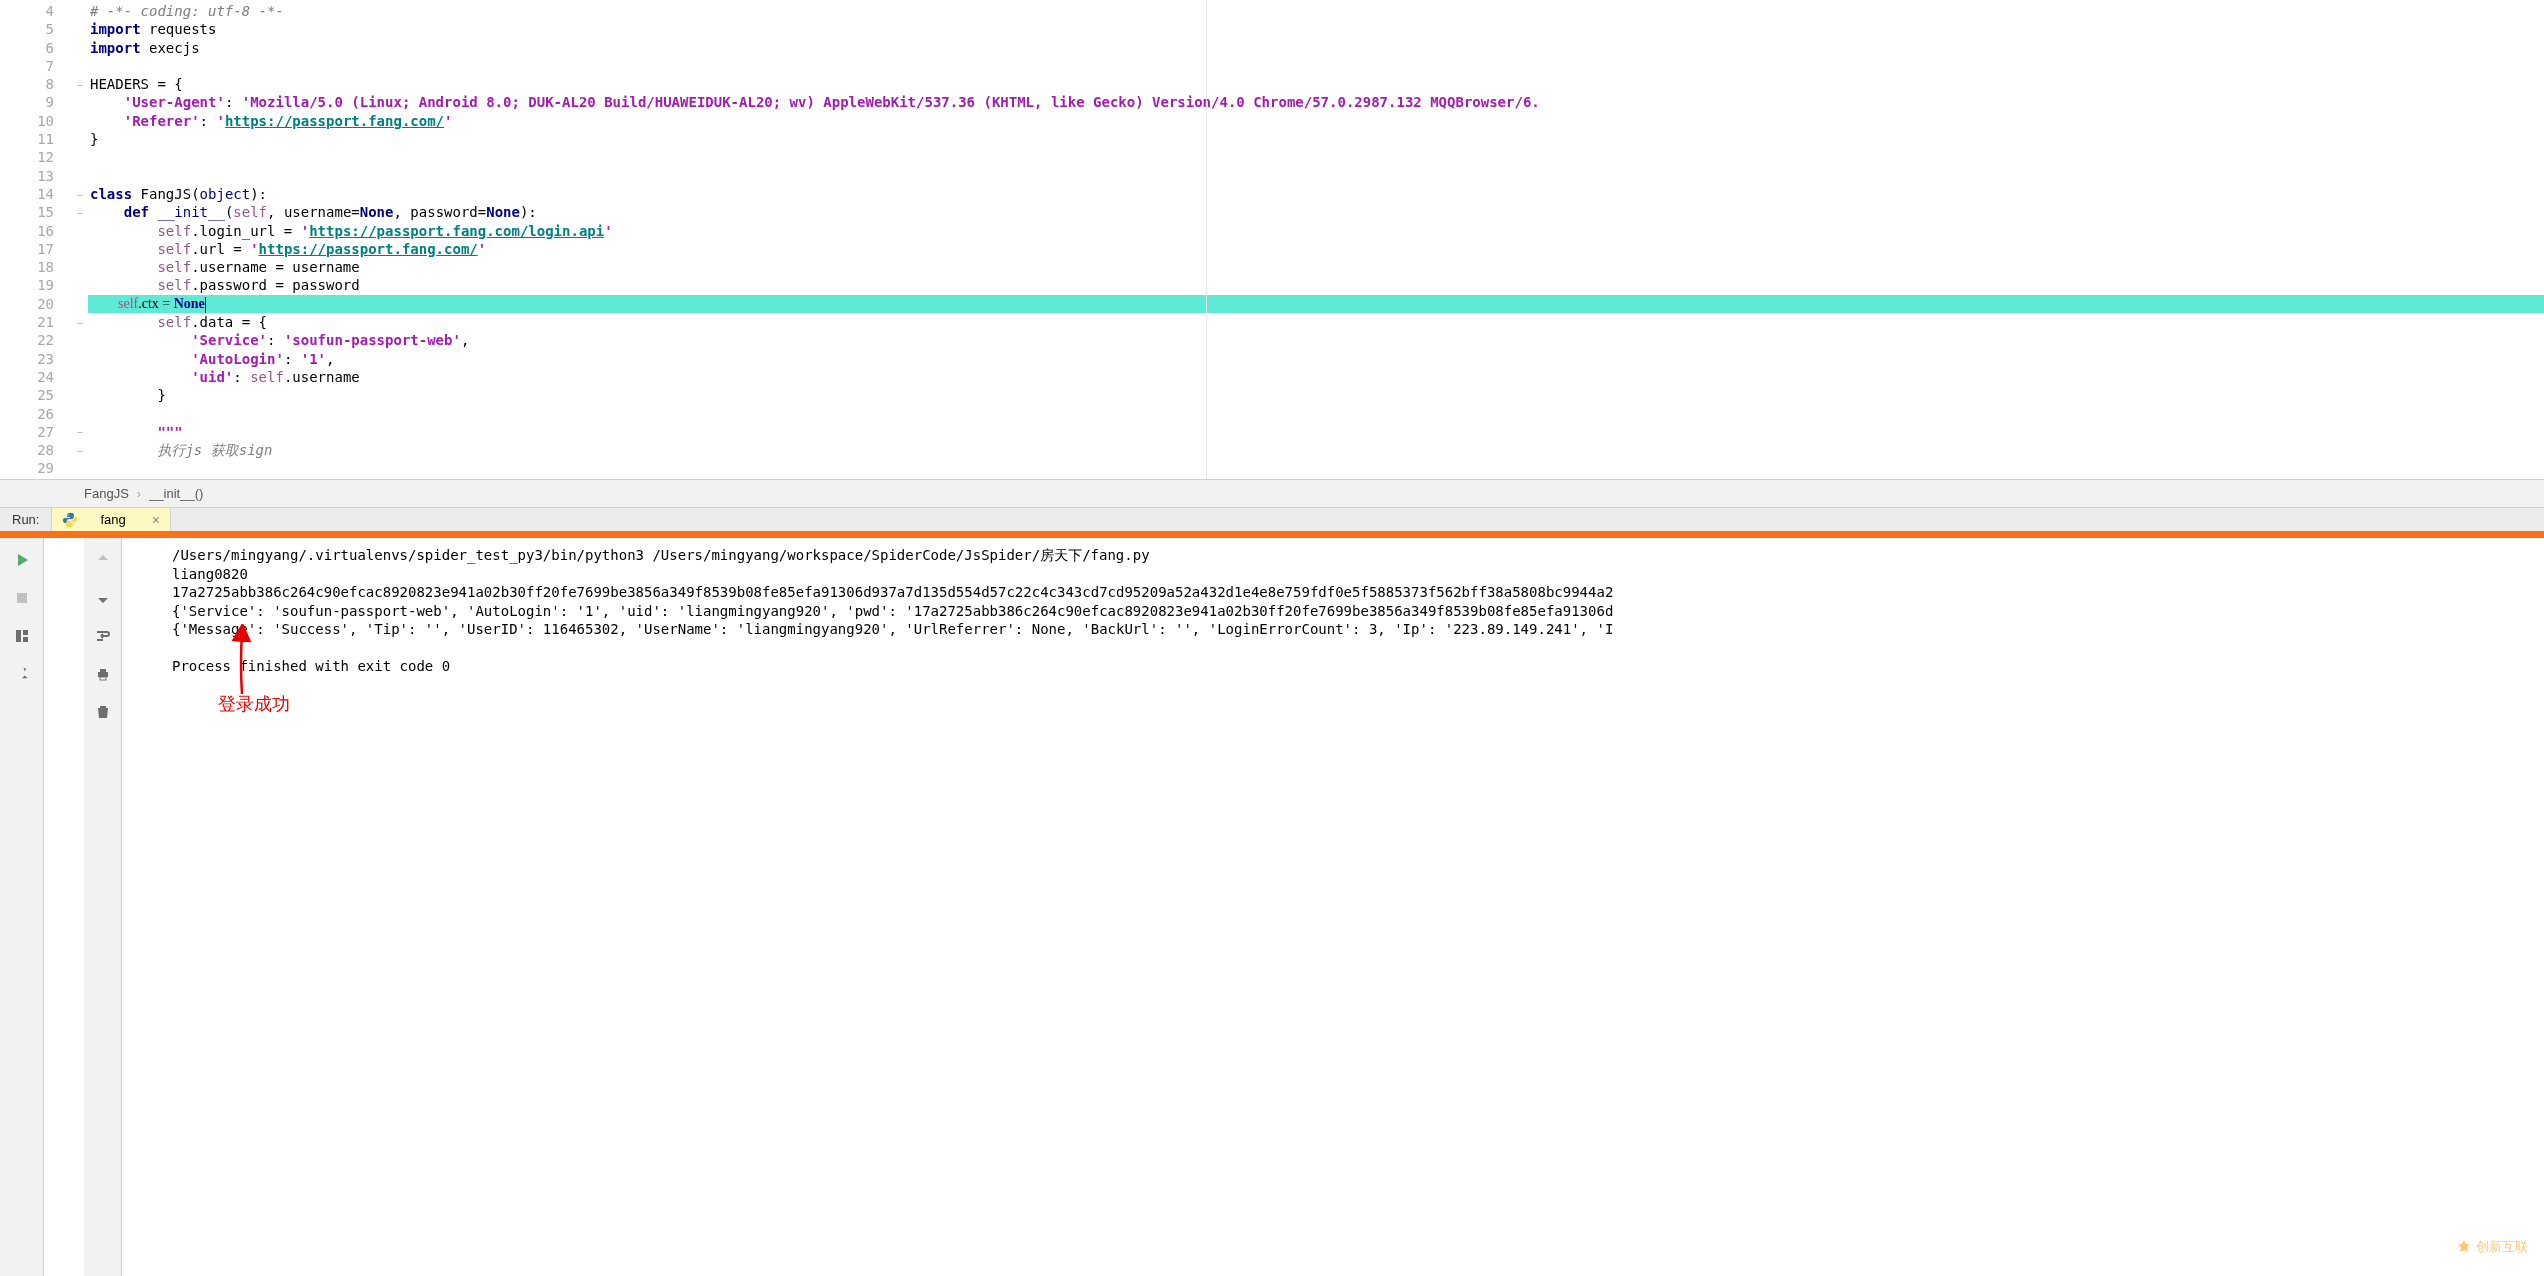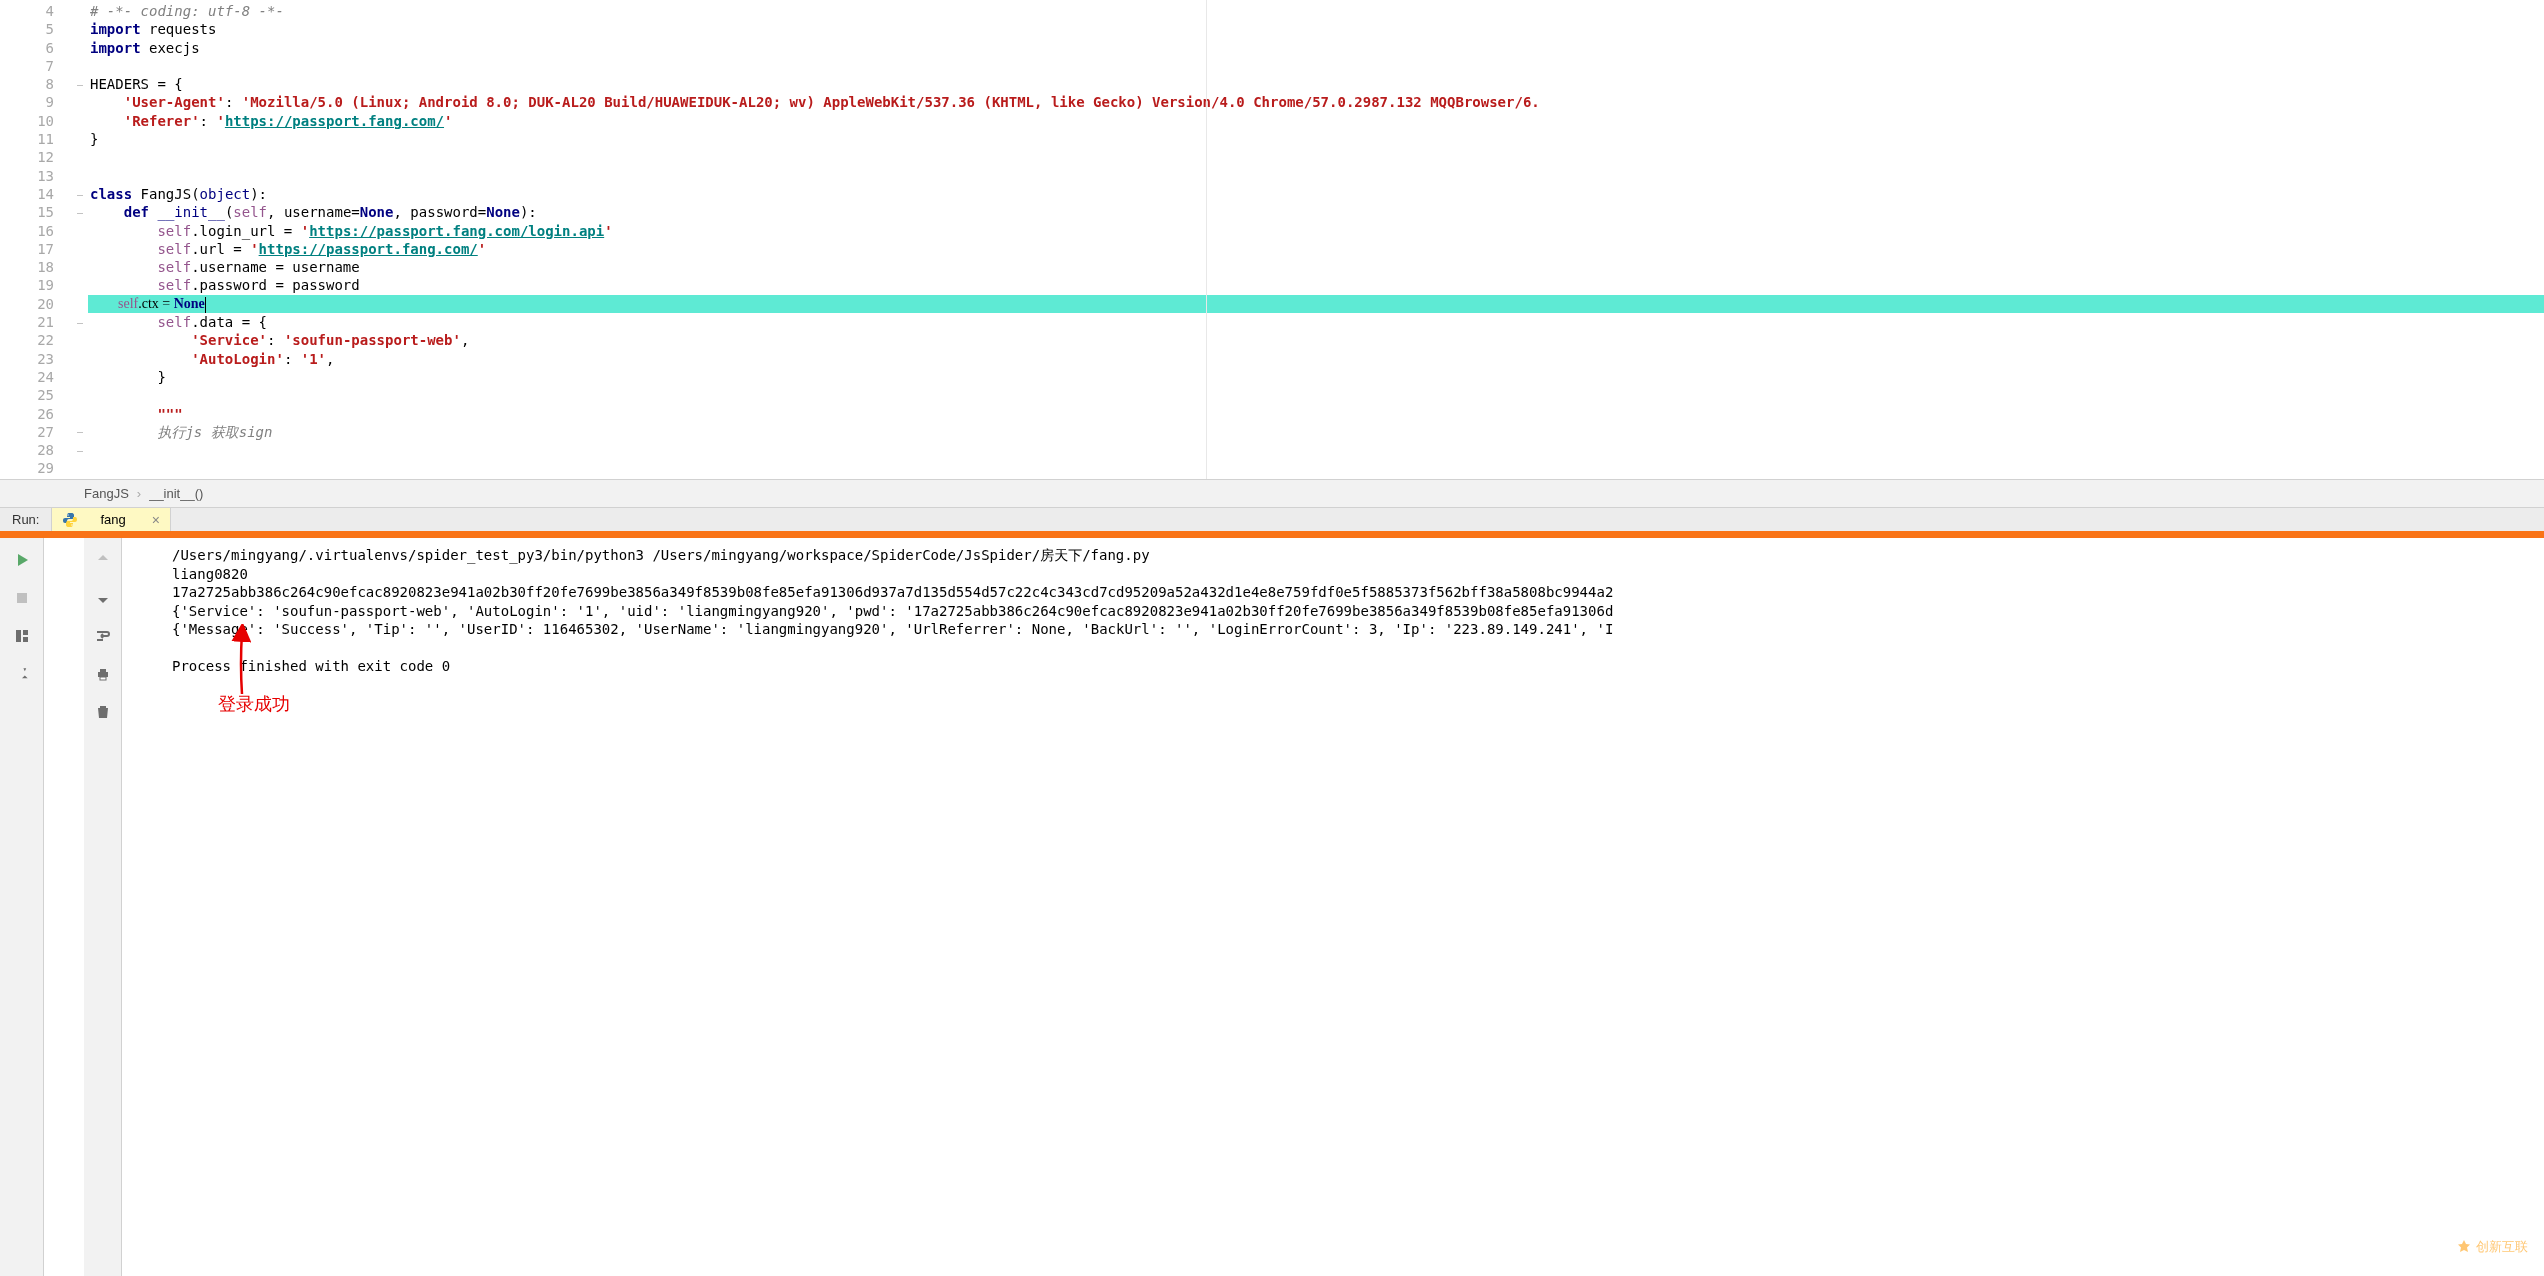--- a/index.html
+++ b/index.html
@@ -56,21 +56,21 @@
   font-family: "Menlo", "Monaco", monospace;
   font-size: 14px;
   padding-left: 2px;
 }
 .hl-line {
   background: #5eead4;
   font-family: Liberation Serif, serif;
 }
 .c-comment { color: #808080; font-style: italic; }
 .c-keyword { color: #000080; font-weight: bold; }
-.c-string { color: #b91c1c; font-weight: bold; }
+.c-string { color: #a21caf; font-weight: bold; }
 .c-link { color: #008080; font-weight: bold; text-decoration: underline; }
 .c-builtin { color: #000080; }
 .c-self { color: #94558d; }
 .c-ident { color: #000000; }
 .c-def { color: #000000; }
 .c-none { color: #000080; font-weight: bold; }
 
 .right-margin {
   position: absolute;
   top: 0;
@@ -280,20 +280,21 @@
       <div class="code-line"><span class="c-keyword">class</span><span class="c-ident"> FangJS(</span><span class="c-builtin">object</span><span class="c-ident">):</span></div>
       <div class="code-line"><span>    </span><span class="c-keyword">def</span><span> </span><span class="c-builtin">__init__</span><span>(</span><span class="c-self">self</span><span>, username=</span><span class="c-none">None</span><span>, password=</span><span class="c-none">None</span><span>):</span></div>
       <div class="code-line"><span>        </span><span class="c-self">self</span><span>.login_url = </span><span class="c-string">'</span><span class="c-link">https://passport.fang.com/login.api</span><span class="c-string">'</span></div>
       <div class="code-line"><span>        </span><span class="c-self">self</span><span>.url = </span><span class="c-string">'</span><span class="c-link">https://passport.fang.com/</span><span class="c-string">'</span></div>
       <div class="code-line"><span>        </span><span class="c-self">self</span><span>.username = username</span></div>
       <div class="code-line"><span>        </span><span class="c-self">self</span><span>.password = password</span></div>
       <div class="code-line hl-line"><span>        </span><span class="c-self">self</span><span>.ctx = </span><span class="c-none">None</span><span class="caret"></span></div>
       <div class="code-line"><span>        </span><span class="c-self">self</span><span>.data = {</span></div>
       <div class="code-line"><span>            </span><span class="c-string">'Service'</span><span>: </span><span class="c-string">'soufun-passport-web'</span><span>,</span></div>
       <div class="code-line"><span>            </span><span class="c-string">'AutoLogin'</span><span>: </span><span class="c-string">'1'</span><span>,</span></div>
+      <div class="code-line"><span>            </span><span class="c-string">'uid'</span><span>: </span><span class="c-self">self</span><span>.username</span></div>
       <div class="code-line"><span>        }</span></div>
       <div class="code-line"></div>
       <div class="code-line"><span>        </span><span class="c-string">"""</span></div>
       <div class="code-line"><span>        </span><span class="c-comment">执行js 获取sign</span></div>
     </div>
 </div>
 
 <div class="breadcrumb">
   <span>FangJS</span>
   <span class="breadcrumb-sep">›</span>

